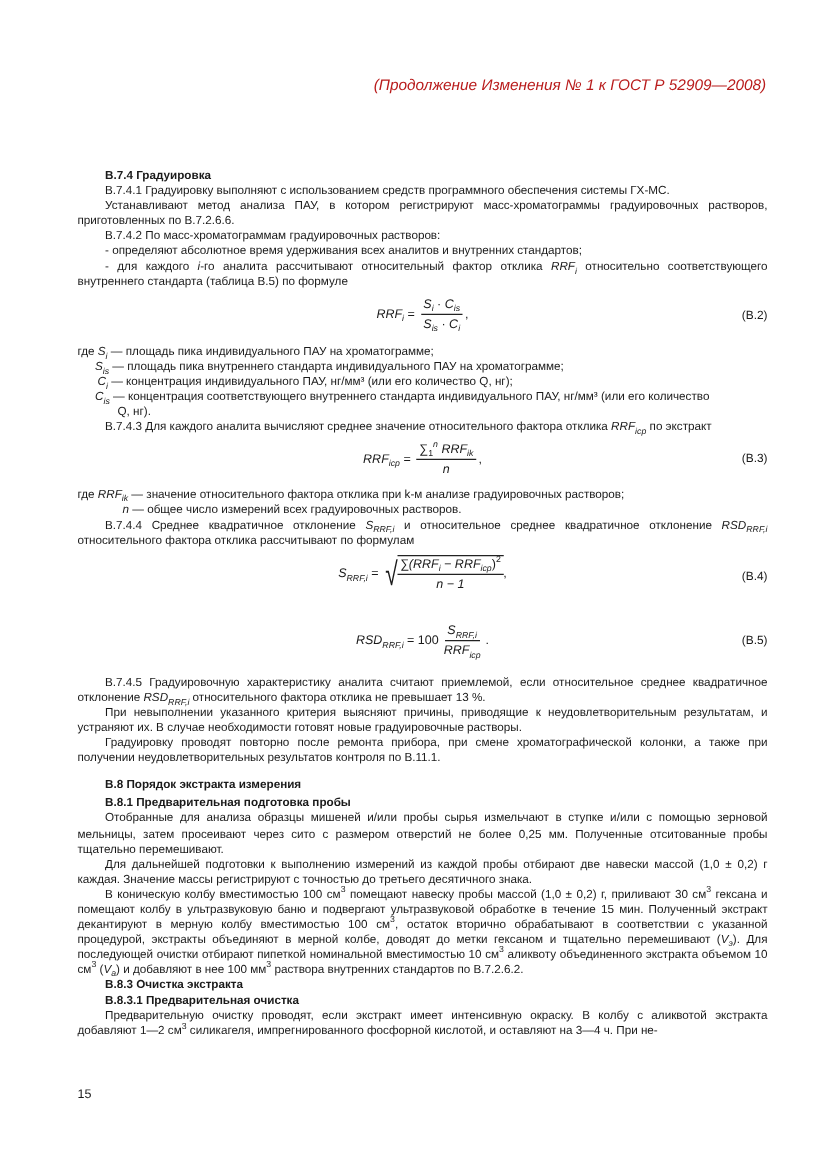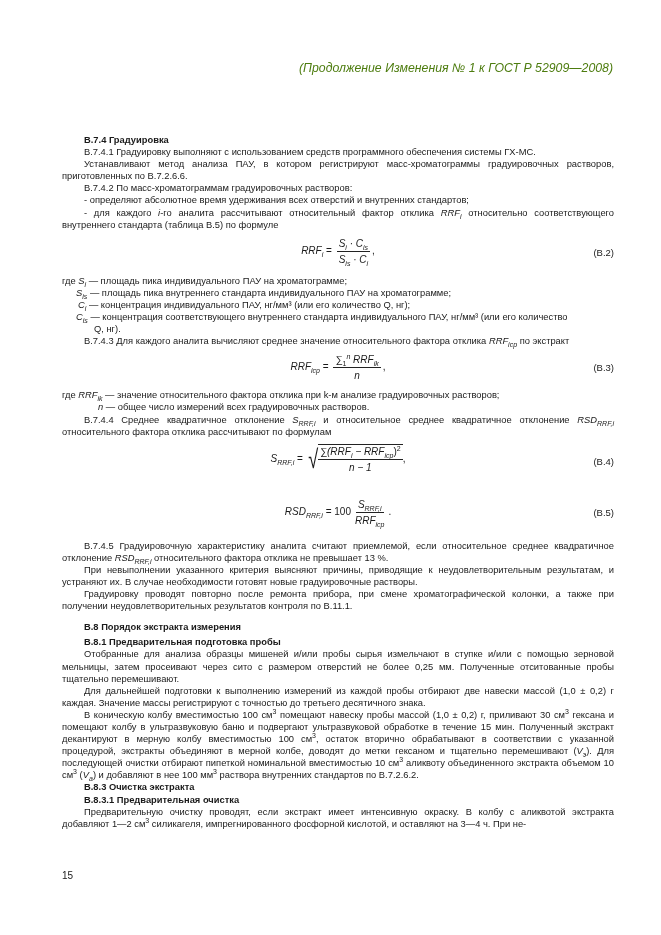--- a/index.html
+++ b/index.html
@@ -3,21 +3,21 @@
 <meta charset="utf-8">
 <style>
   html, body { margin: 0; padding: 0; background: #ffffff; }
   body {
     width: 661px; height: 935px; position: relative; overflow: hidden;
     font-family: "Liberation Sans", sans-serif; color: #1a1a1a;
   }
   .page { position: absolute; left: 0; top: 0; width: 661px; height: 935px; }
   .hdr {
     position: absolute; top: 61px; right: 48px;
-    font-style: italic; font-size: 12.3px; color: #4d7c0f;
+    font-style: italic; font-size: 12.3px; color: #b91c1c;
   }
   .content {
     position: absolute; left: 62px; top: 86px; width: 552px;
     font-size: 9.35px; line-height: 12.1px; text-align: justify; margin-top: 48px;
   }
   .p { text-indent: 22px; margin: 0; }
   .h { font-weight: bold; text-indent: 22px; margin: 0; }
   .h.gap { margin-top: 9px; }
   .i { font-style: italic; }
   sub, sup { font-size: 7px; line-height: 0; }
@@ -41,21 +41,21 @@
 <body>
 
 <div class="page">
   <div class="hdr">(Продолжение Изменения № 1 к ГОСТ Р 52909—2008)</div>
 
   <div class="content">
     <p class="h">В.7.4 Градуировка</p>
     <p class="p">В.7.4.1 Градуировку выполняют с использованием средств программного обеспечения системы ГХ-МС.</p>
     <p class="p">Устанавливают метод анализа ПАУ, в котором регистрируют масс-хроматограммы градуировочных растворов, приготовленных по В.7.2.6.6.</p>
     <p class="p">В.7.4.2 По масс-хроматограммам градуировочных растворов:</p>
-    <p class="p">- определяют абсолютное время удерживания всех отверстий и внутренних стандартов;</p>
+    <p class="p">- определяют абсолютное время удерживания всех аналитов и внутренних стандартов;</p>
     <p class="p"><span>- для каждого </span><span class="i">i</span><span>-го аналита рассчитывают относительный фактор отклика </span><span class="i">RRF</span><sub class="i">i</sub><span> относительно соответствующего внутреннего стандарта (таблица В.5) по формуле</span></p>
 
     <div class="formula" style="height:44px;">
       <div class="f" style="top:6px;">
         <span class="i">RRF</span><sub class="i">i</sub> =
         <span class="frac">
           <span class="top"><span class="i">S</span><sub class="i">i</sub><span> · </span><span class="i">C</span><sub class="i">is</sub></span>
           <span class="bot"><span class="i">S</span><sub class="i">is</sub> · <span class="i">C</span><sub class="i">i</sub></span>
         </span><span>,</span>
       </div>

